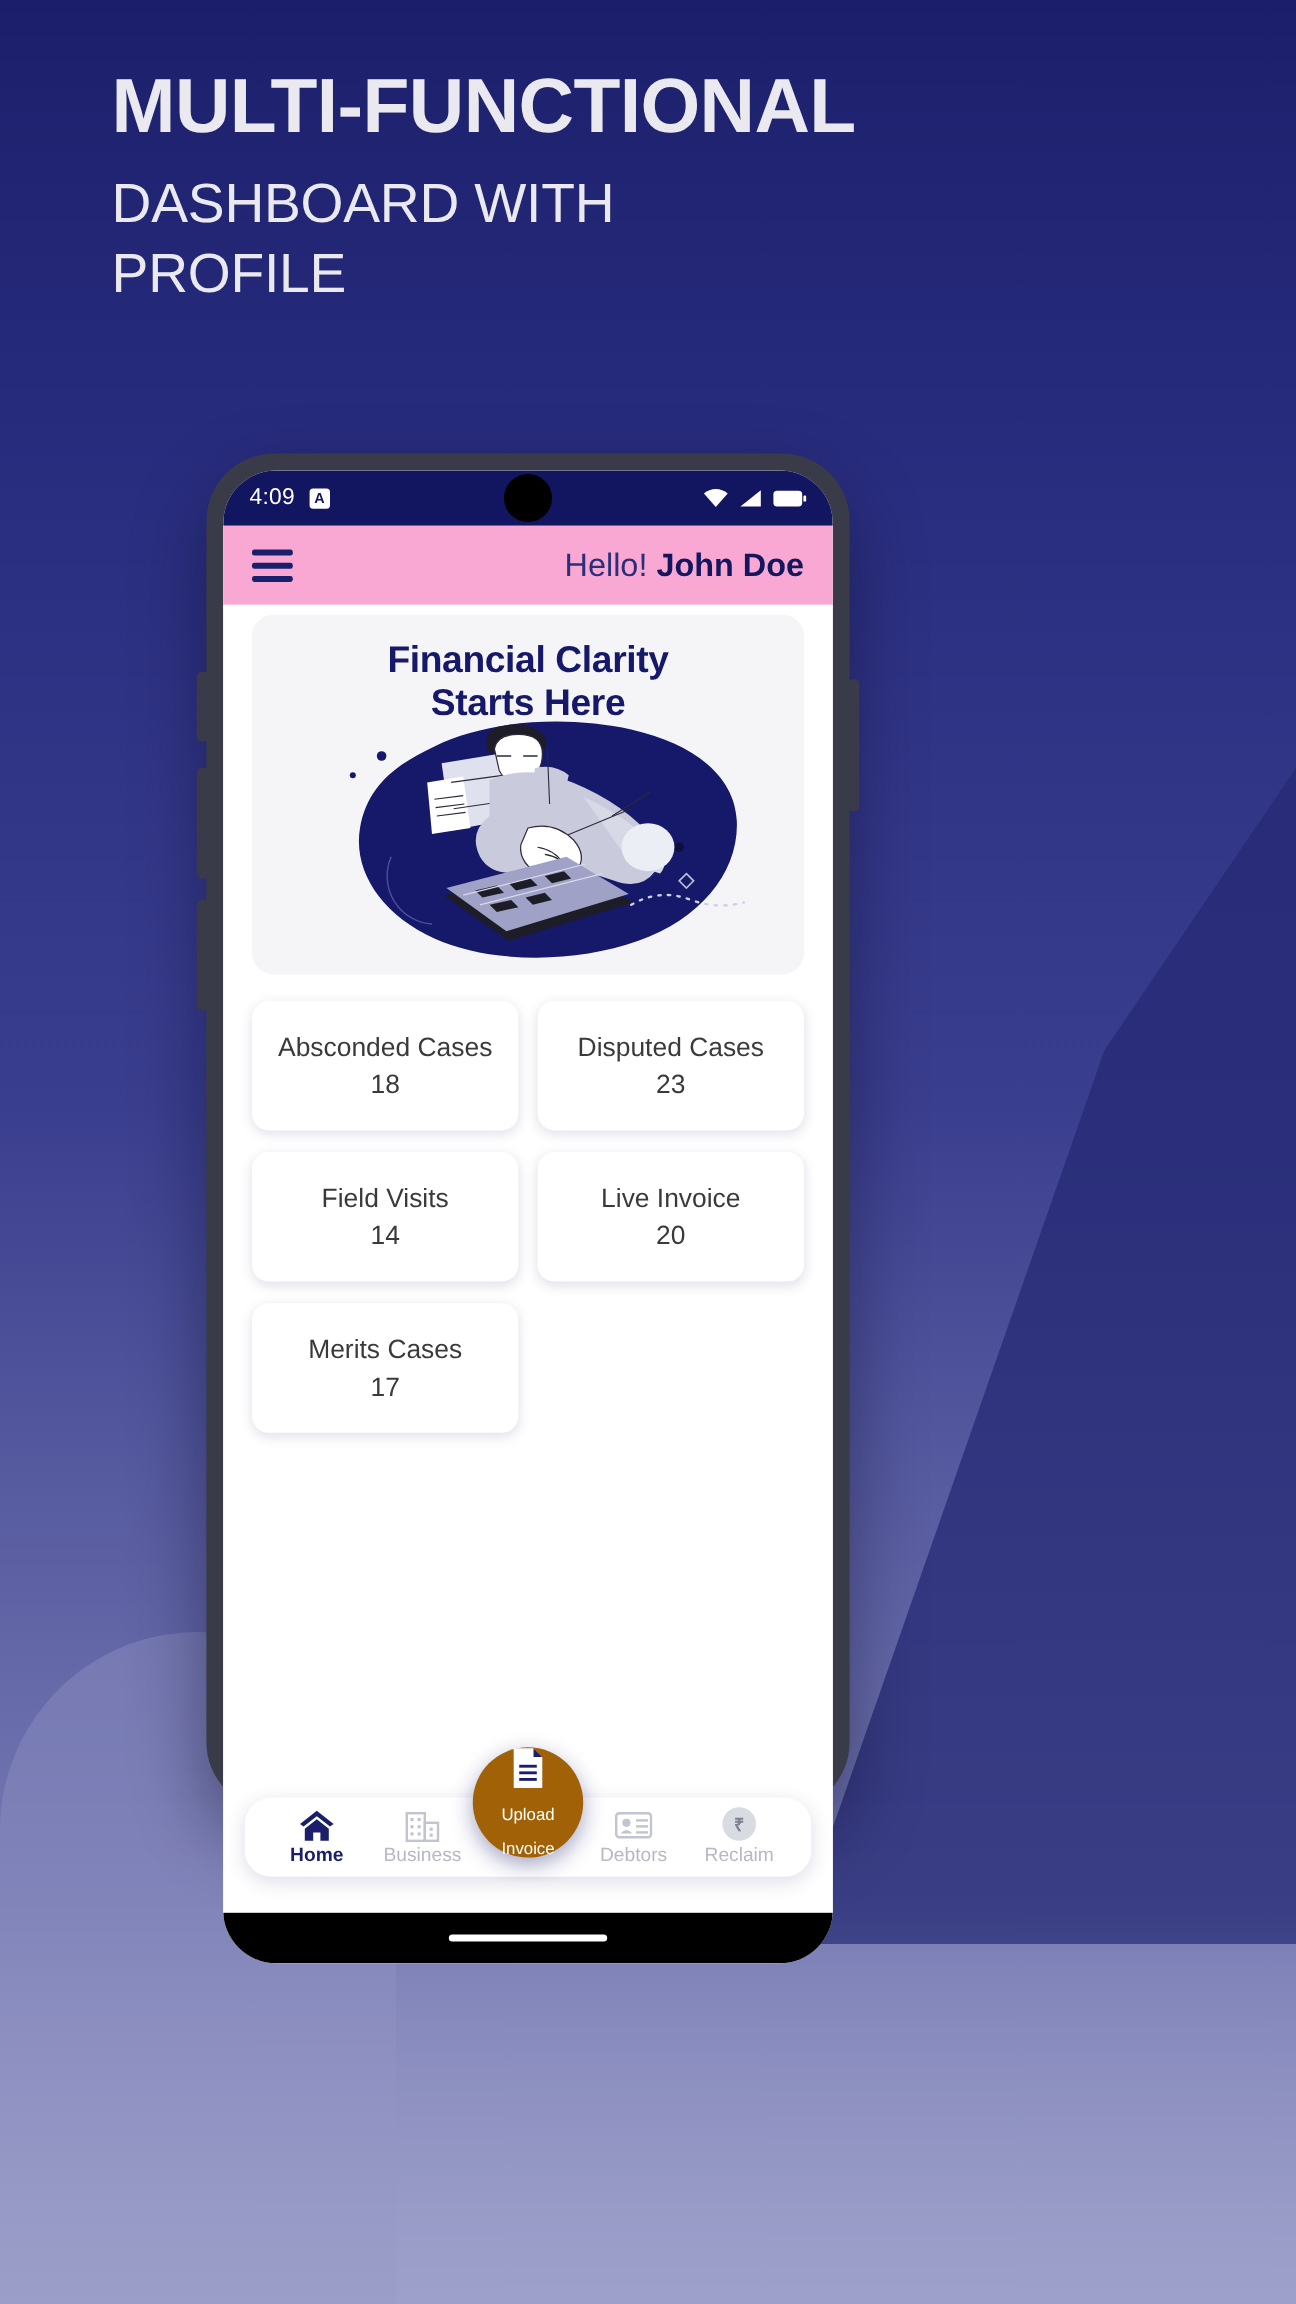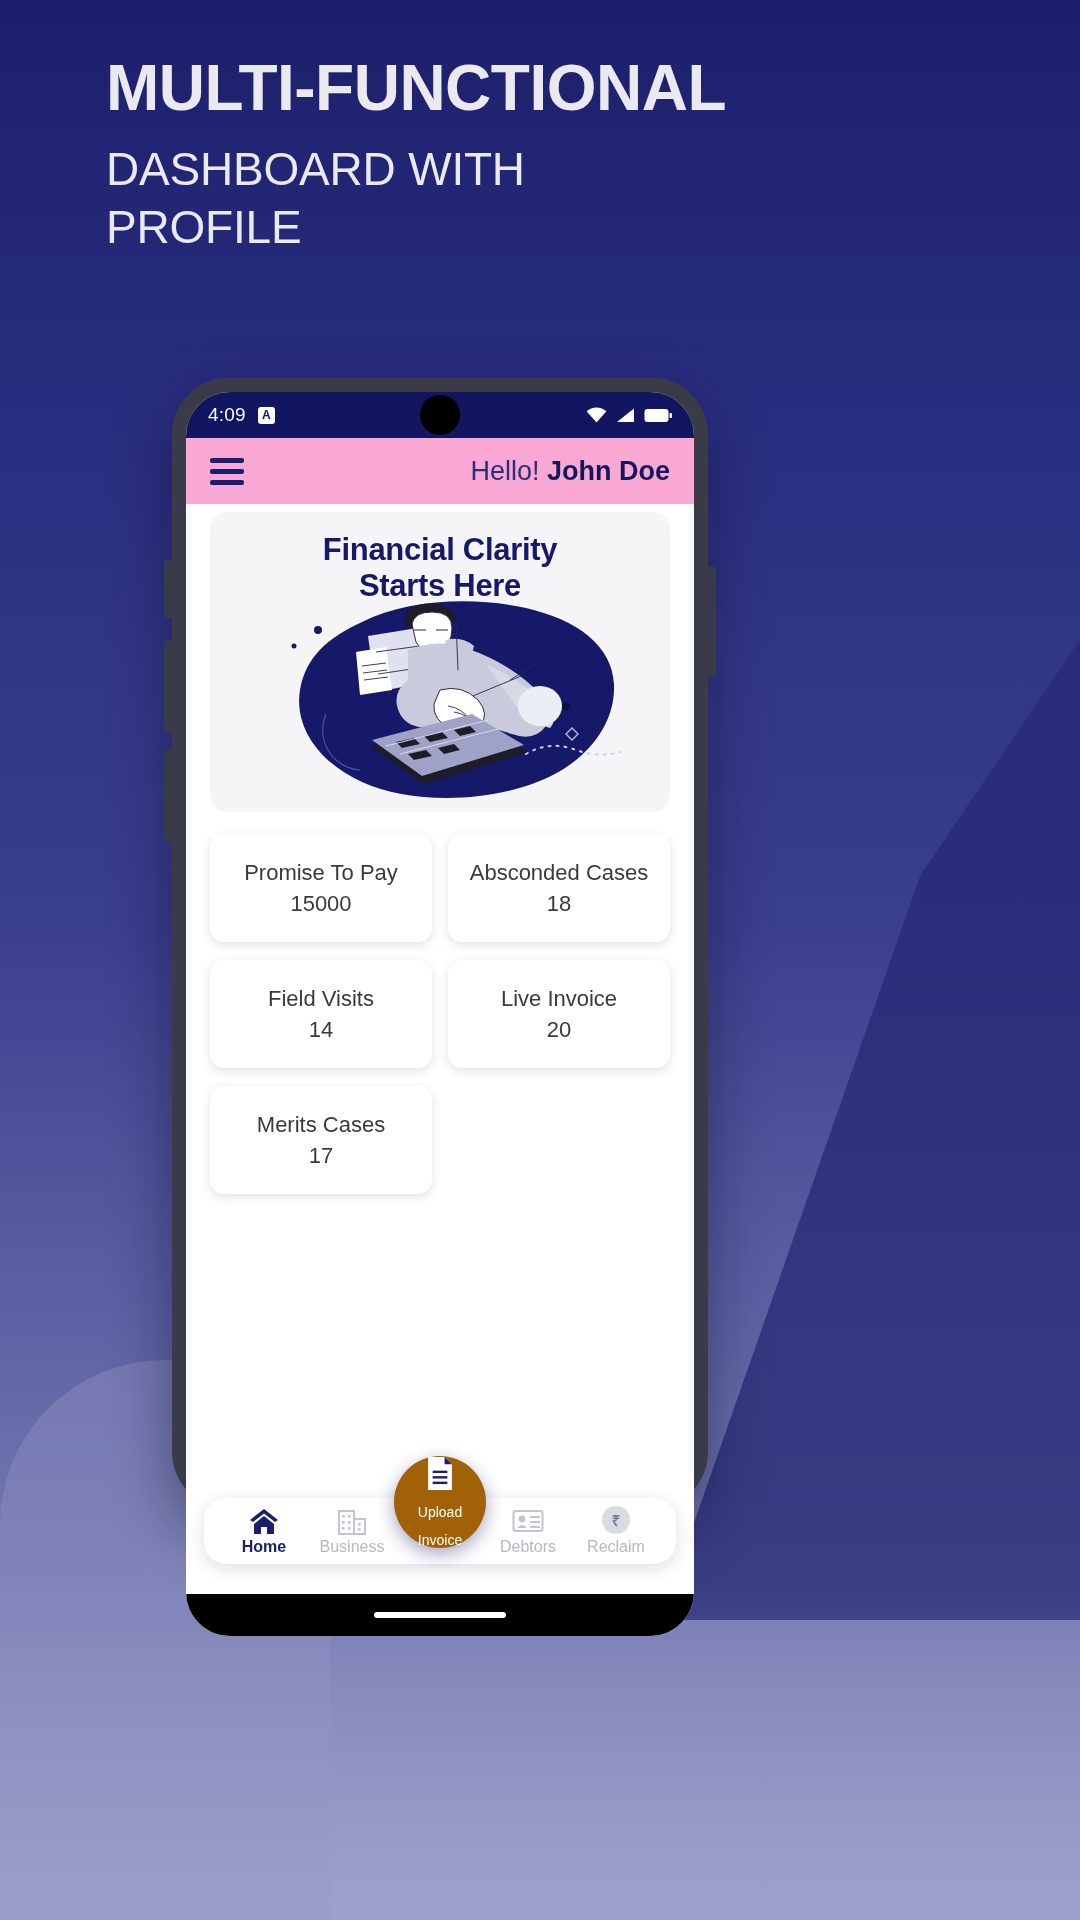--- a/index.html
+++ b/index.html
@@ -26,21 +26,21 @@
     background:#8e91c0; opacity:.45;
     border-radius:300px 300px 0 0;
   }
   #bg-shape-bottom {
     position:absolute; left:0; bottom:0; width:1080px; height:330px;
     background:linear-gradient(180deg,rgba(154,157,200,0) 0%,rgba(160,163,203,.55) 100%);
   }
 
   
   #headline {
-    position:absolute; left:106px; top:54px; width:780px;
+    position:absolute; left:93px; top:54px; width:780px;
     color:#e9e9ef; z-index:5;
   }
   #headline .l1 {
     font-size:64px; font-weight:bold; letter-spacing:-0.5px; line-height:1.08;
   }
   #headline .l2, #headline .l3 {
     font-size:46px; font-weight:normal; letter-spacing:-0.2px; line-height:1.25;
   }
   #headline .l2 { margin-top:18px; }
 
@@ -279,26 +279,26 @@
           </g>
           <g stroke="#d9dbe9" stroke-width="1" fill="none">
             <path d="M176 152 L278 126"></path>
             <path d="M190 160 L292 134"></path>
           </g>
         </svg>
       </div>
 
       <div id="stat-grid">
         <div class="stat-card">
-          <div class="stat-label">Promise To Pay</div>
-          <div class="stat-value">15000</div>
-        </div>
-        <div class="stat-card">
           <div class="stat-label">Absconded Cases</div>
           <div class="stat-value">18</div>
+        </div>
+        <div class="stat-card">
+          <div class="stat-label">Disputed Cases</div>
+          <div class="stat-value">23</div>
         </div>
         <div class="stat-card">
           <div class="stat-label">Field Visits</div>
           <div class="stat-value">14</div>
         </div>
         <div class="stat-card">
           <div class="stat-label">Live Invoice</div>
           <div class="stat-value">20</div>
         </div>
         <div class="stat-card">

